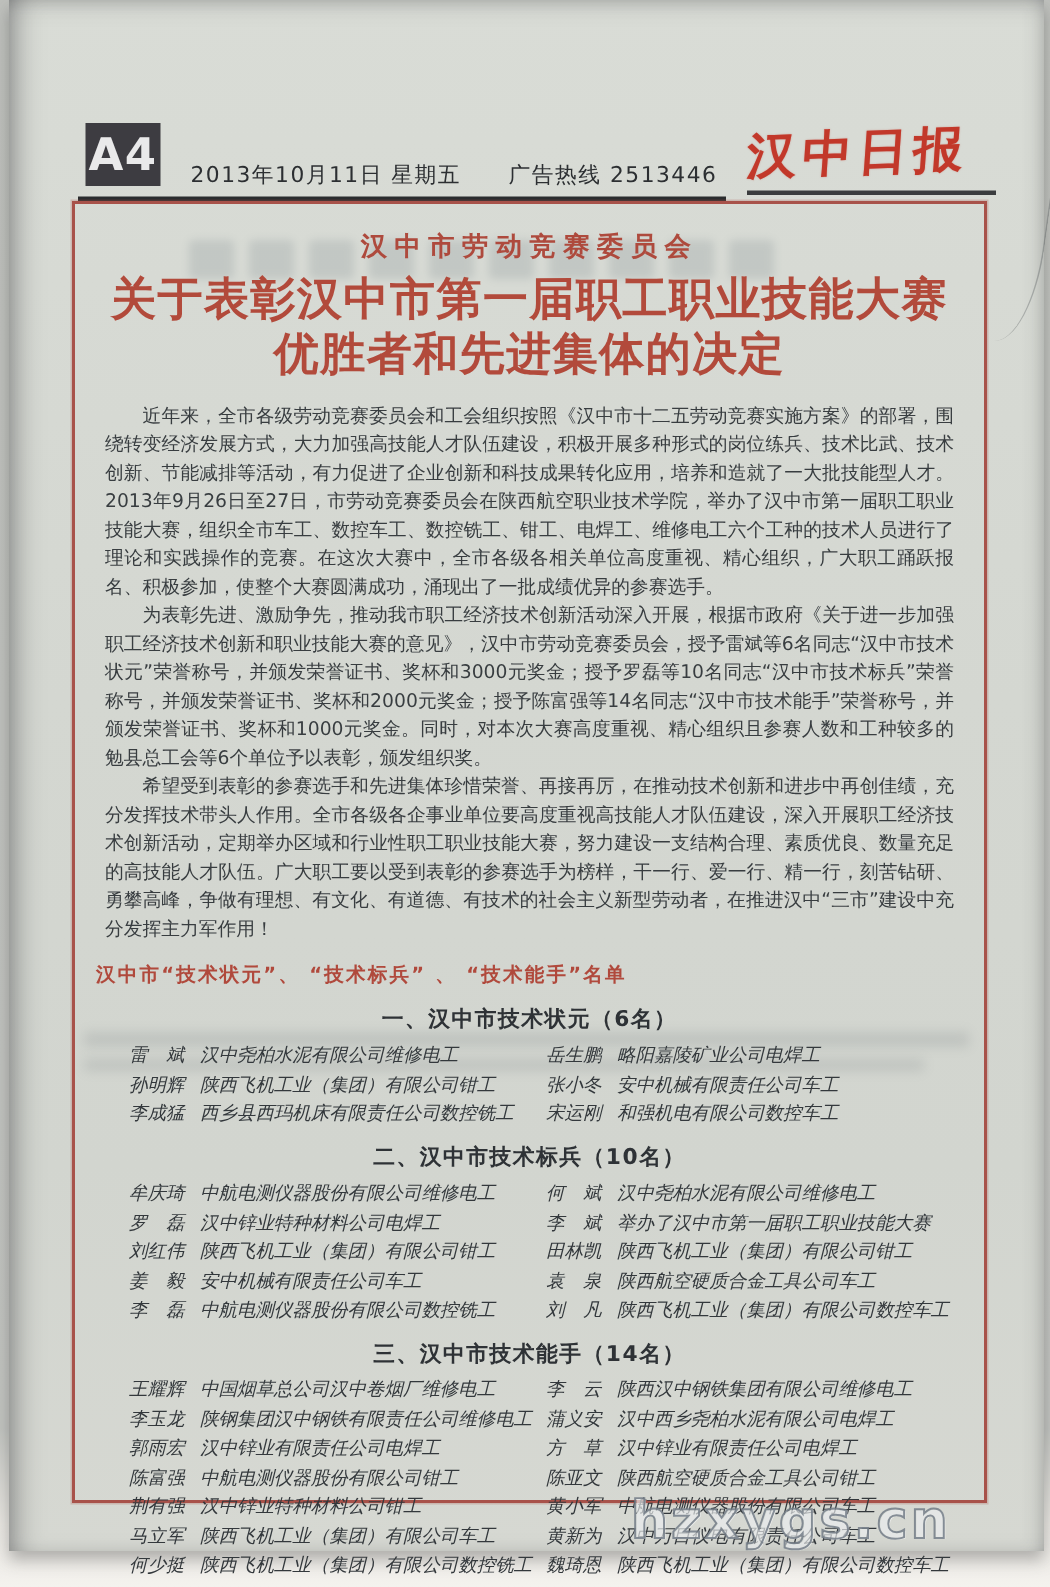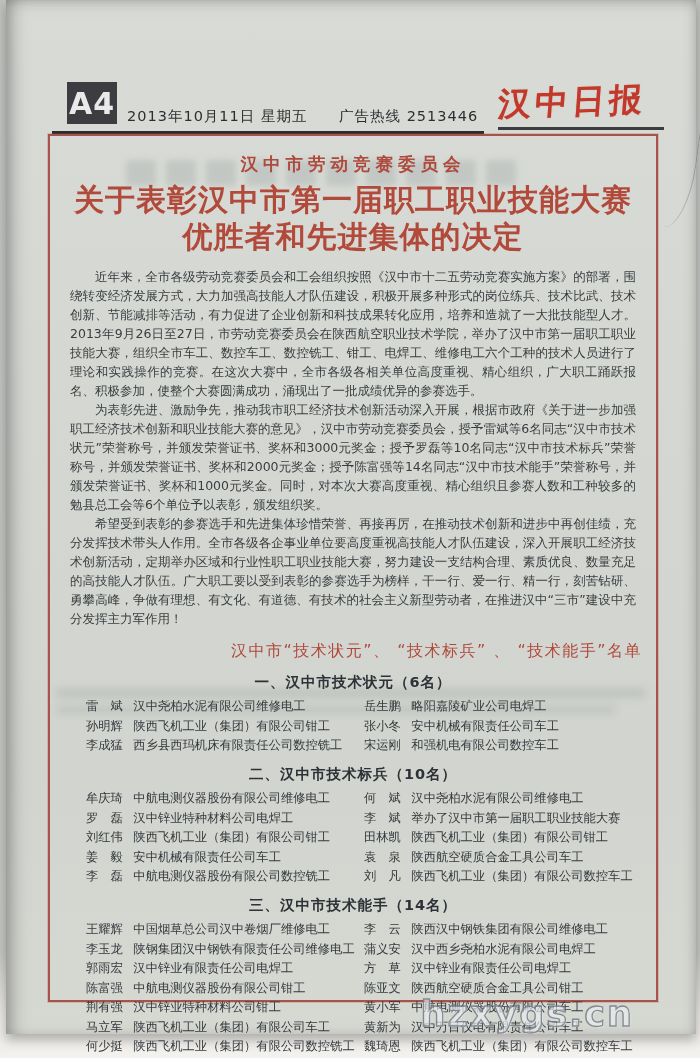--- a/index.html
+++ b/index.html
@@ -13,21 +13,21 @@
     background:linear-gradient(180deg,#d9dcd6 0%,#d4d7d1 45%,#d2d5cf 75%,#d6d8d2 100%);
     box-shadow:
       inset 14px 0 20px -12px rgba(50,50,55,.55),
       inset -8px 0 14px -9px rgba(80,80,85,.45),
       inset 0 12px 16px -12px rgba(90,90,95,.35),
       0 6px 10px rgba(60,60,60,.35);
   }
   
   .header{position:absolute;left:49px;top:82px;right:42px;height:50px;}
   .page-badge{
-    position:absolute;left:12px;top:0;width:50px;height:42px;
+    position:absolute;left:2px;top:0;width:50px;height:42px;
     background:#3d3c41;color:#e9e9ea;font-size:30px;font-weight:bold;
     display:flex;align-items:center;justify-content:center;letter-spacing:1px;
   }
   .date-line{
     position:absolute;left:72px;top:25px;font-size:14.5px;color:#2c2f32;
     letter-spacing:1px;white-space:nowrap;
   }
   .date-line .hotline{margin-left:26px;}
   .masthead{
     position:absolute;right:8px;top:-2px;color:#c2382a;font-size:33px;font-weight:bold;
@@ -46,30 +46,30 @@
     text-align:center;color:#ae4a3d;font-size:17.5px;font-weight:bold;
     letter-spacing:5px;margin-top:2px;
   }
   .big-title{
     text-align:center;color:#b24a3b;font-weight:bold;
     font-size:30px;line-height:1.22;letter-spacing:1px;margin-top:6px;
   }
   .body-text{margin:12px 6px 0;color:#383d40;font-size:12.5px;line-height:1.52;text-align:justify;}
   .body-text p{margin:0;text-indent:2em;}
   .list-heading{
-    text-align:right;color:#b0493c;font-size:16px;font-weight:normal;
+    text-align:left;color:#b0493c;font-size:13px;font-weight:bold;
     letter-spacing:1.5px;margin-top:13px;
   }
   .sec-heading{
     text-align:center;color:#2e3236;font-size:14.5px;font-weight:bold;
     letter-spacing:1px;margin-top:11px;margin-bottom:6px;
   }
   .entries{
     display:grid;grid-template-columns:1fr 1fr;column-gap:6px;row-gap:2.5px;
-    margin:0 6px 0 22px;font-size:12.3px;color:#33383c;
+    margin:0 6px 0 22px;font-size:12.3px;color:#33383c;font-style:italic;
   }
   .entry{white-space:nowrap;overflow:hidden;}
   .entry .nm{display:inline-block;min-width:3.2em;margin-right:8px;}
   
   .ghost{position:absolute;filter:blur(3px);opacity:.14;pointer-events:none;}
   .ghost-row{display:flex;gap:10px;}
   .ghost-row i{display:block;width:30px;height:26px;background:#4a5a66;border-radius:3px;}
   .smudge{position:absolute;background:#6a7276;filter:blur(4px);opacity:.18;pointer-events:none;}
   .scratch{
     position:absolute;left:648px;top:118px;width:40px;height:110px;

